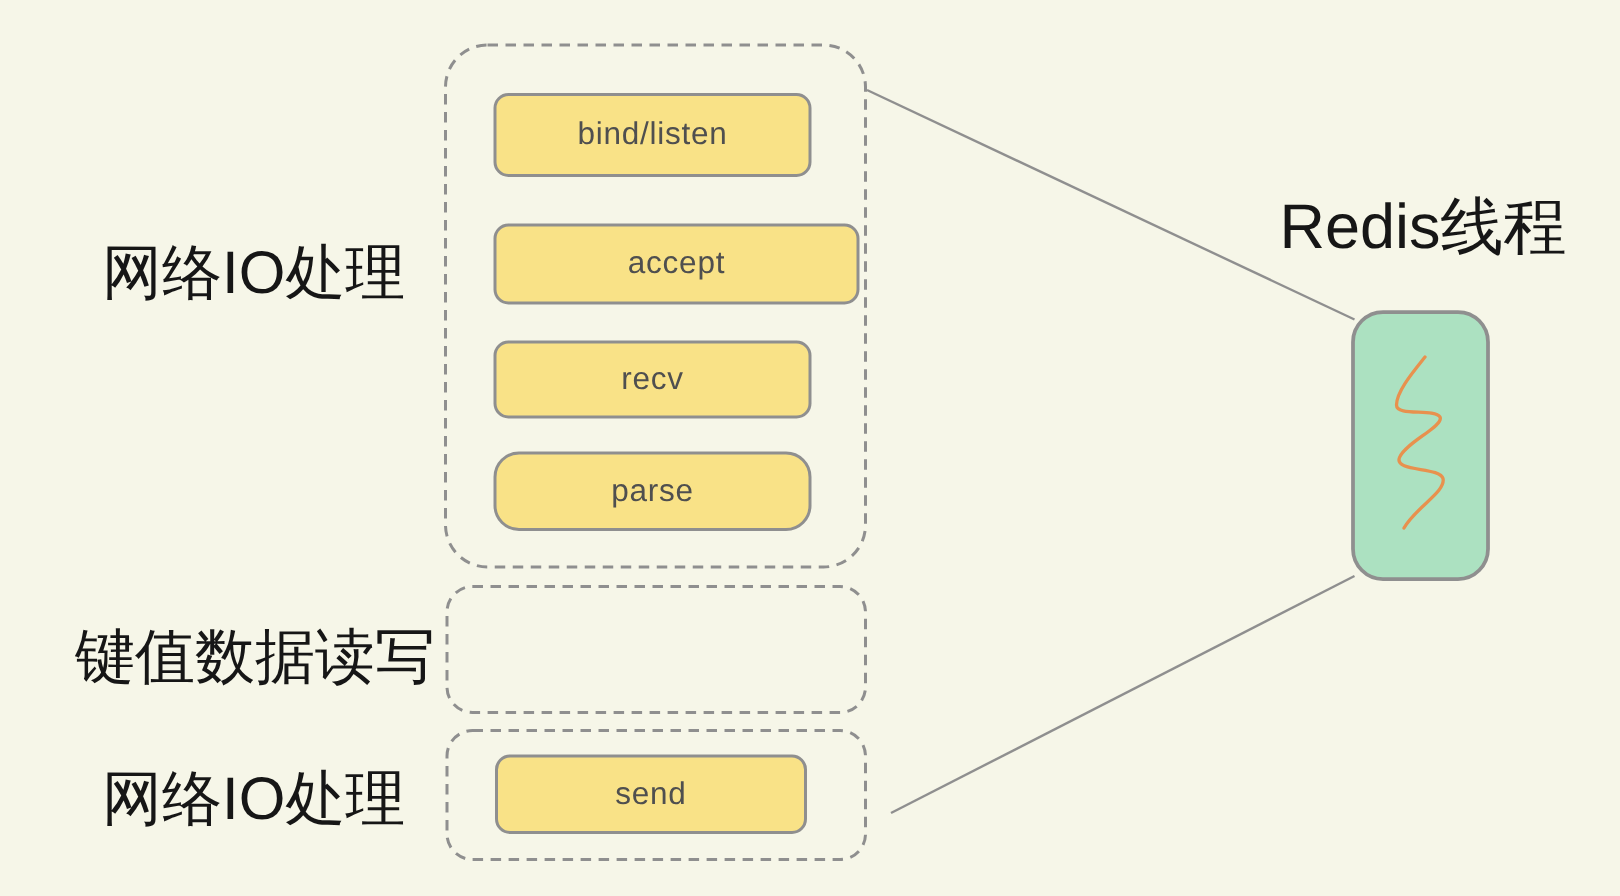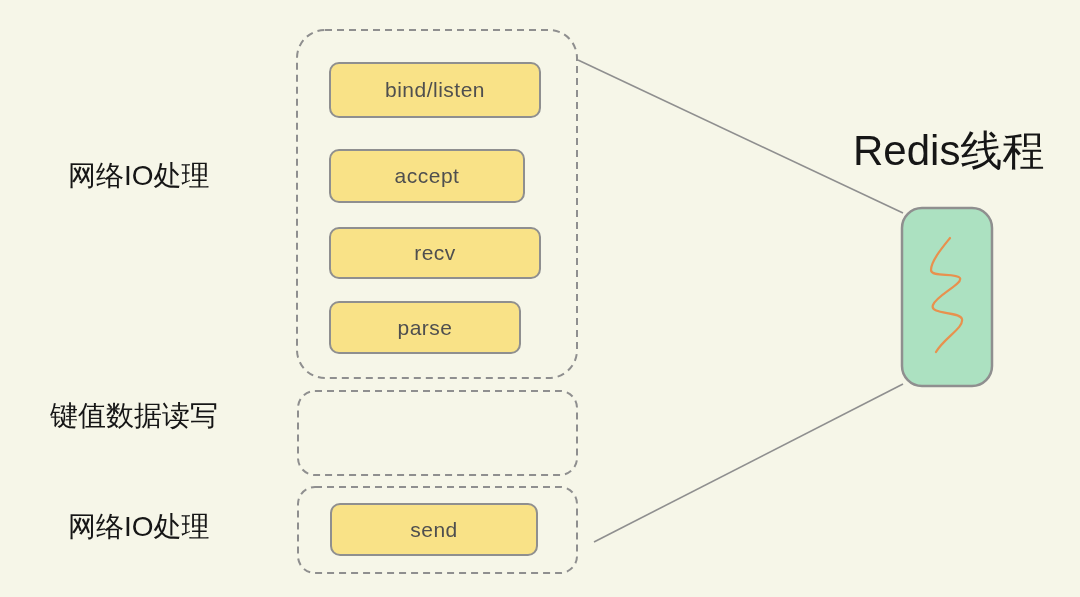--- a/index.html
+++ b/index.html
@@ -49,40 +49,40 @@
     display: flex;
     align-items: center;
     justify-content: center;
     font-size: 21px;
     color: var(--box-text, #4F4F4F);
     box-sizing: border-box;
     letter-spacing: 0.5px;
   }
   .side-label {
     position: absolute;
-    font-size: 28px;
+    font-size: 40px;
     color: var(--label-text, #161616);
     white-space: nowrap;
     line-height: 1;
   }
   .diagram-title {
     position: absolute;
     font-size: 42px;
     color: var(--label-text, #161616);
     white-space: nowrap;
     line-height: 1;
   }
   
   #label-0 { left: 68px;  top: 162px; }
-  #label-1 { left: 50px;  top: 402px; }
+  #label-1 { left: 50px;  top: 418px; }
   #label-2 { left: 68px;  top: 513px; }
   #box-0-0 { left: 329px; top: 62px;  width: 212px; height: 56px; }
-  #box-0-1 { left: 329px; top: 149px; width: 196px; height: 54px; }
+  #box-0-1 { left: 329px; top: 149px; width: 244px; height: 54px; }
   #box-0-2 { left: 329px; top: 227px; width: 212px; height: 52px; }
-  #box-0-3 { left: 329px; top: 301px; width: 192px; height: 53px; }
+  #box-0-3 { left: 329px; top: 301px; width: 212px; height: 53px; border-radius: 17px; }
   #box-1-0 { left: 330px; top: 410px; width: 208px; height: 52px; }
   #box-2-0 { left: 330px; top: 503px; width: 208px; height: 53px; }
   #title   { left: 853px; top: 130px; }
 </style>
 </head>
 <body>
 
 <div class="stage">
 
   <svg class="overlay" viewBox="0 0 1080 597">

